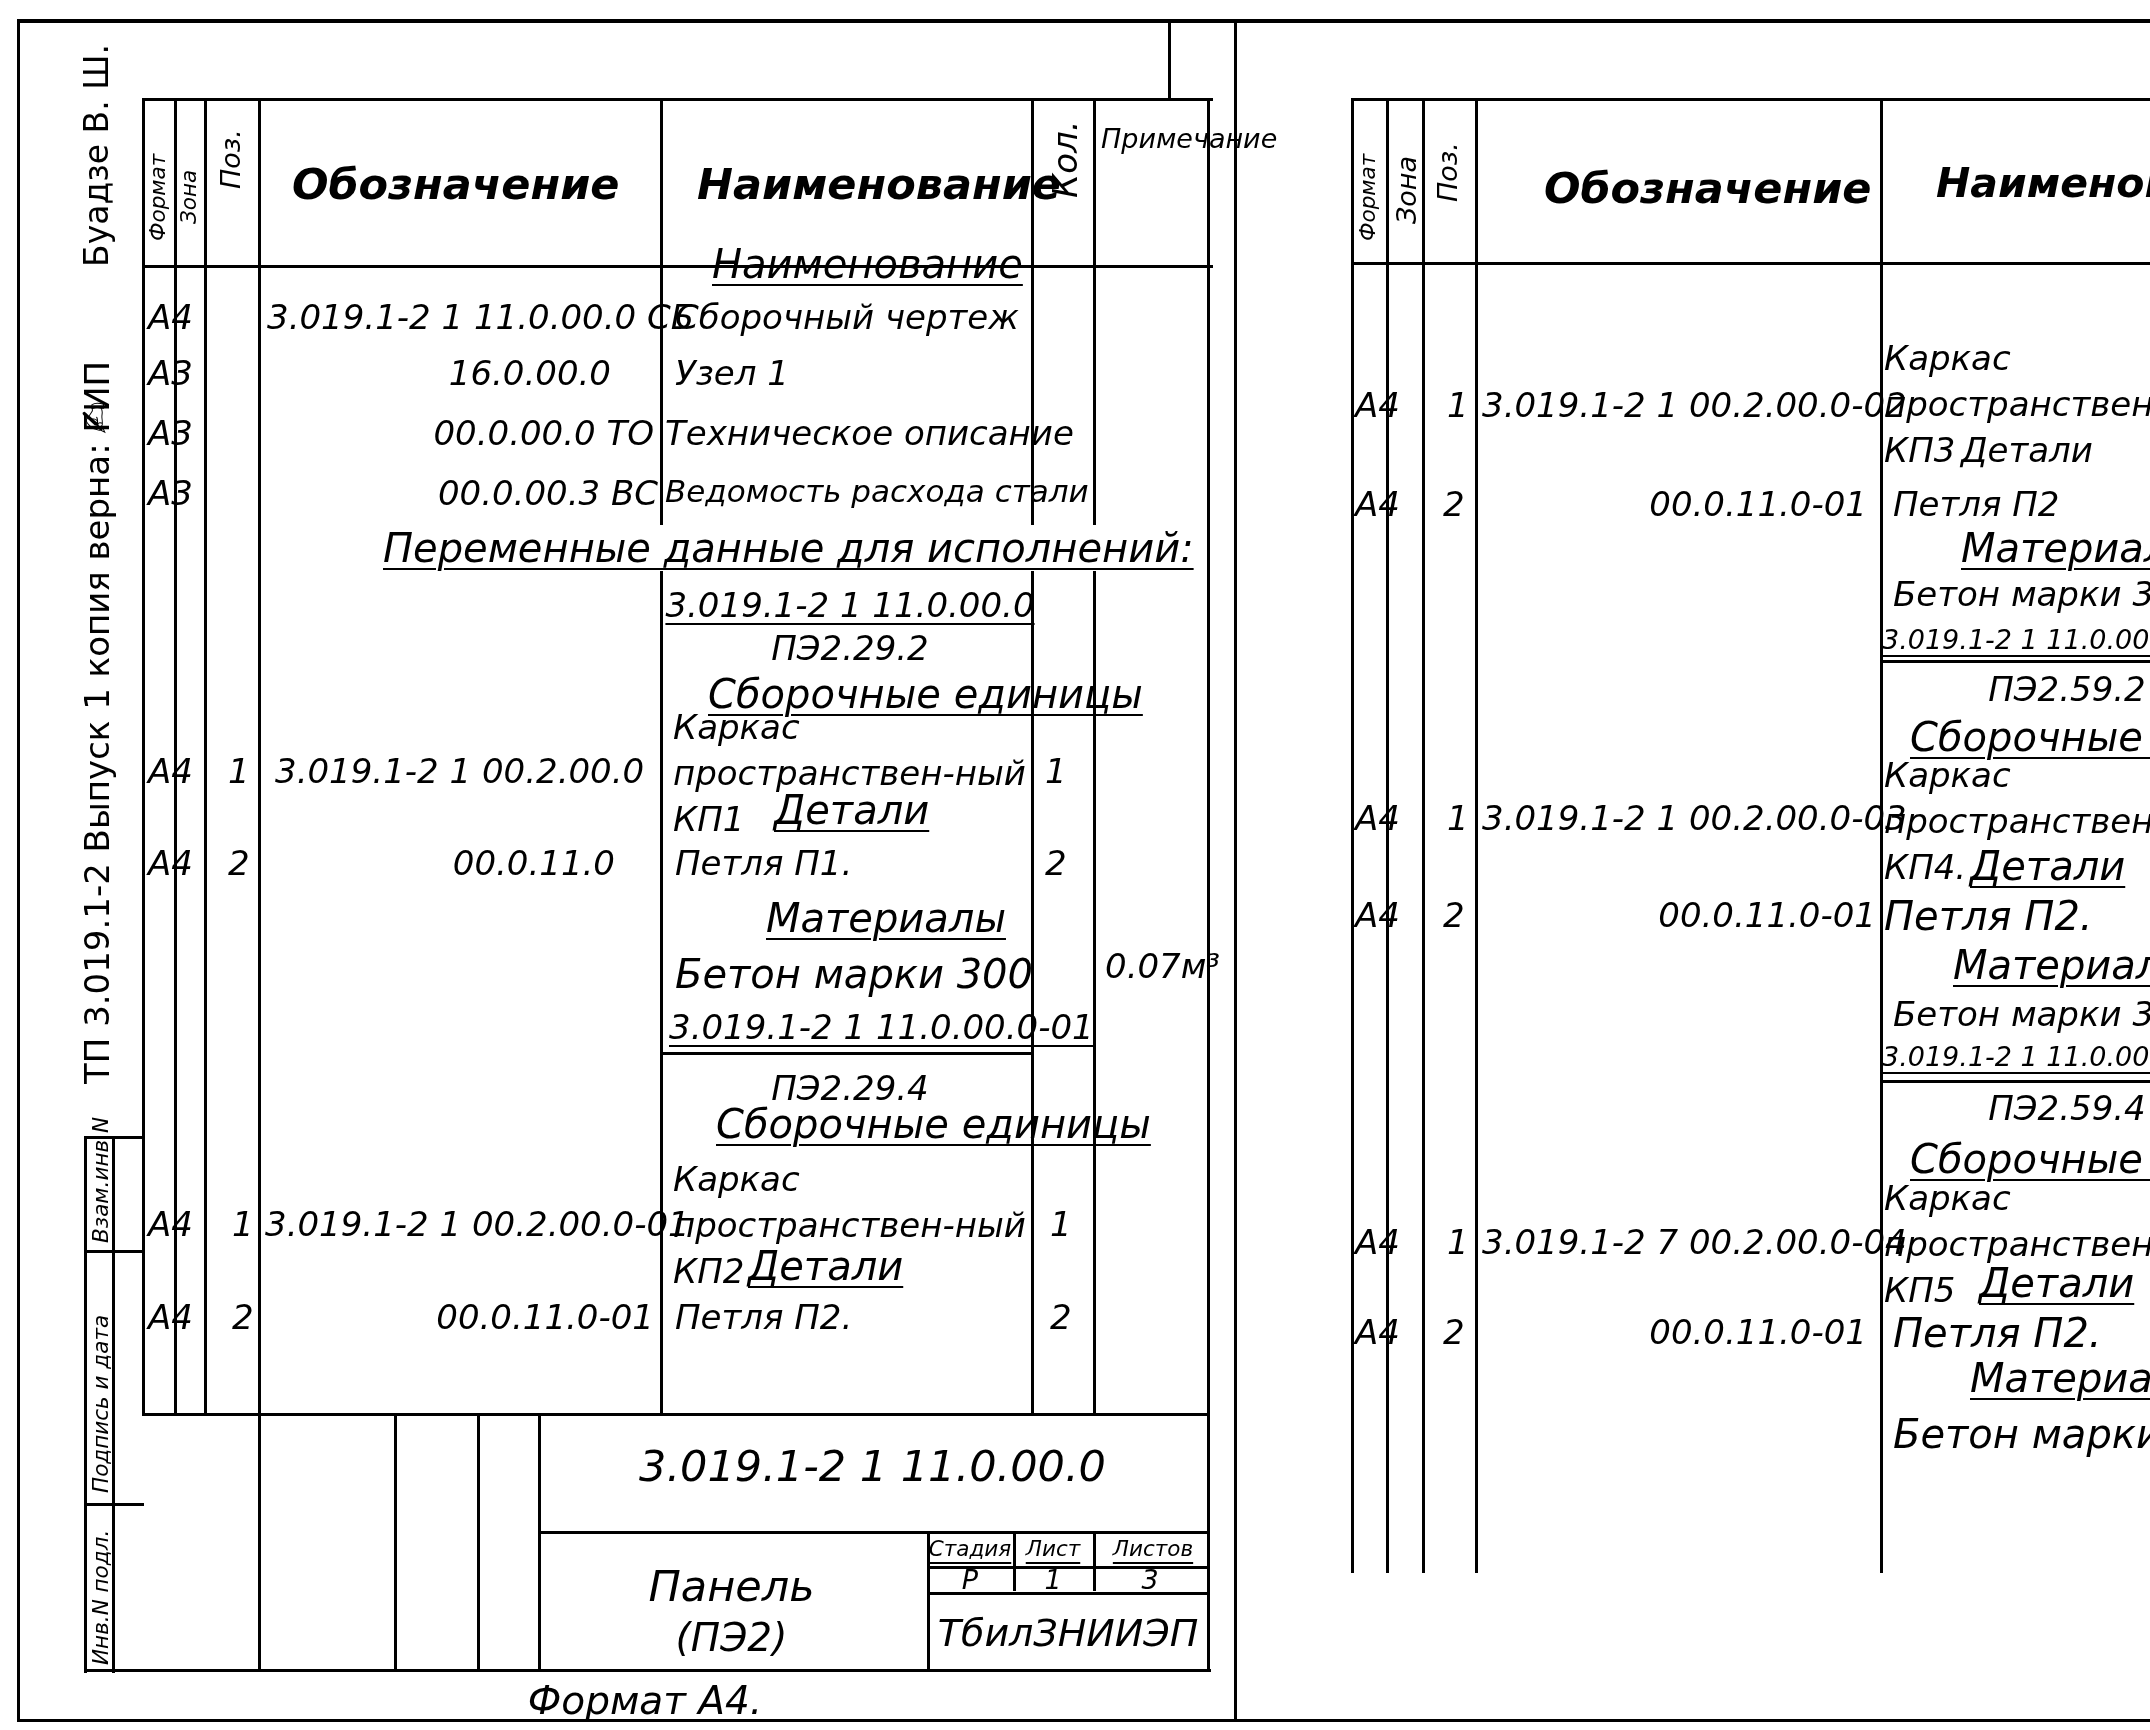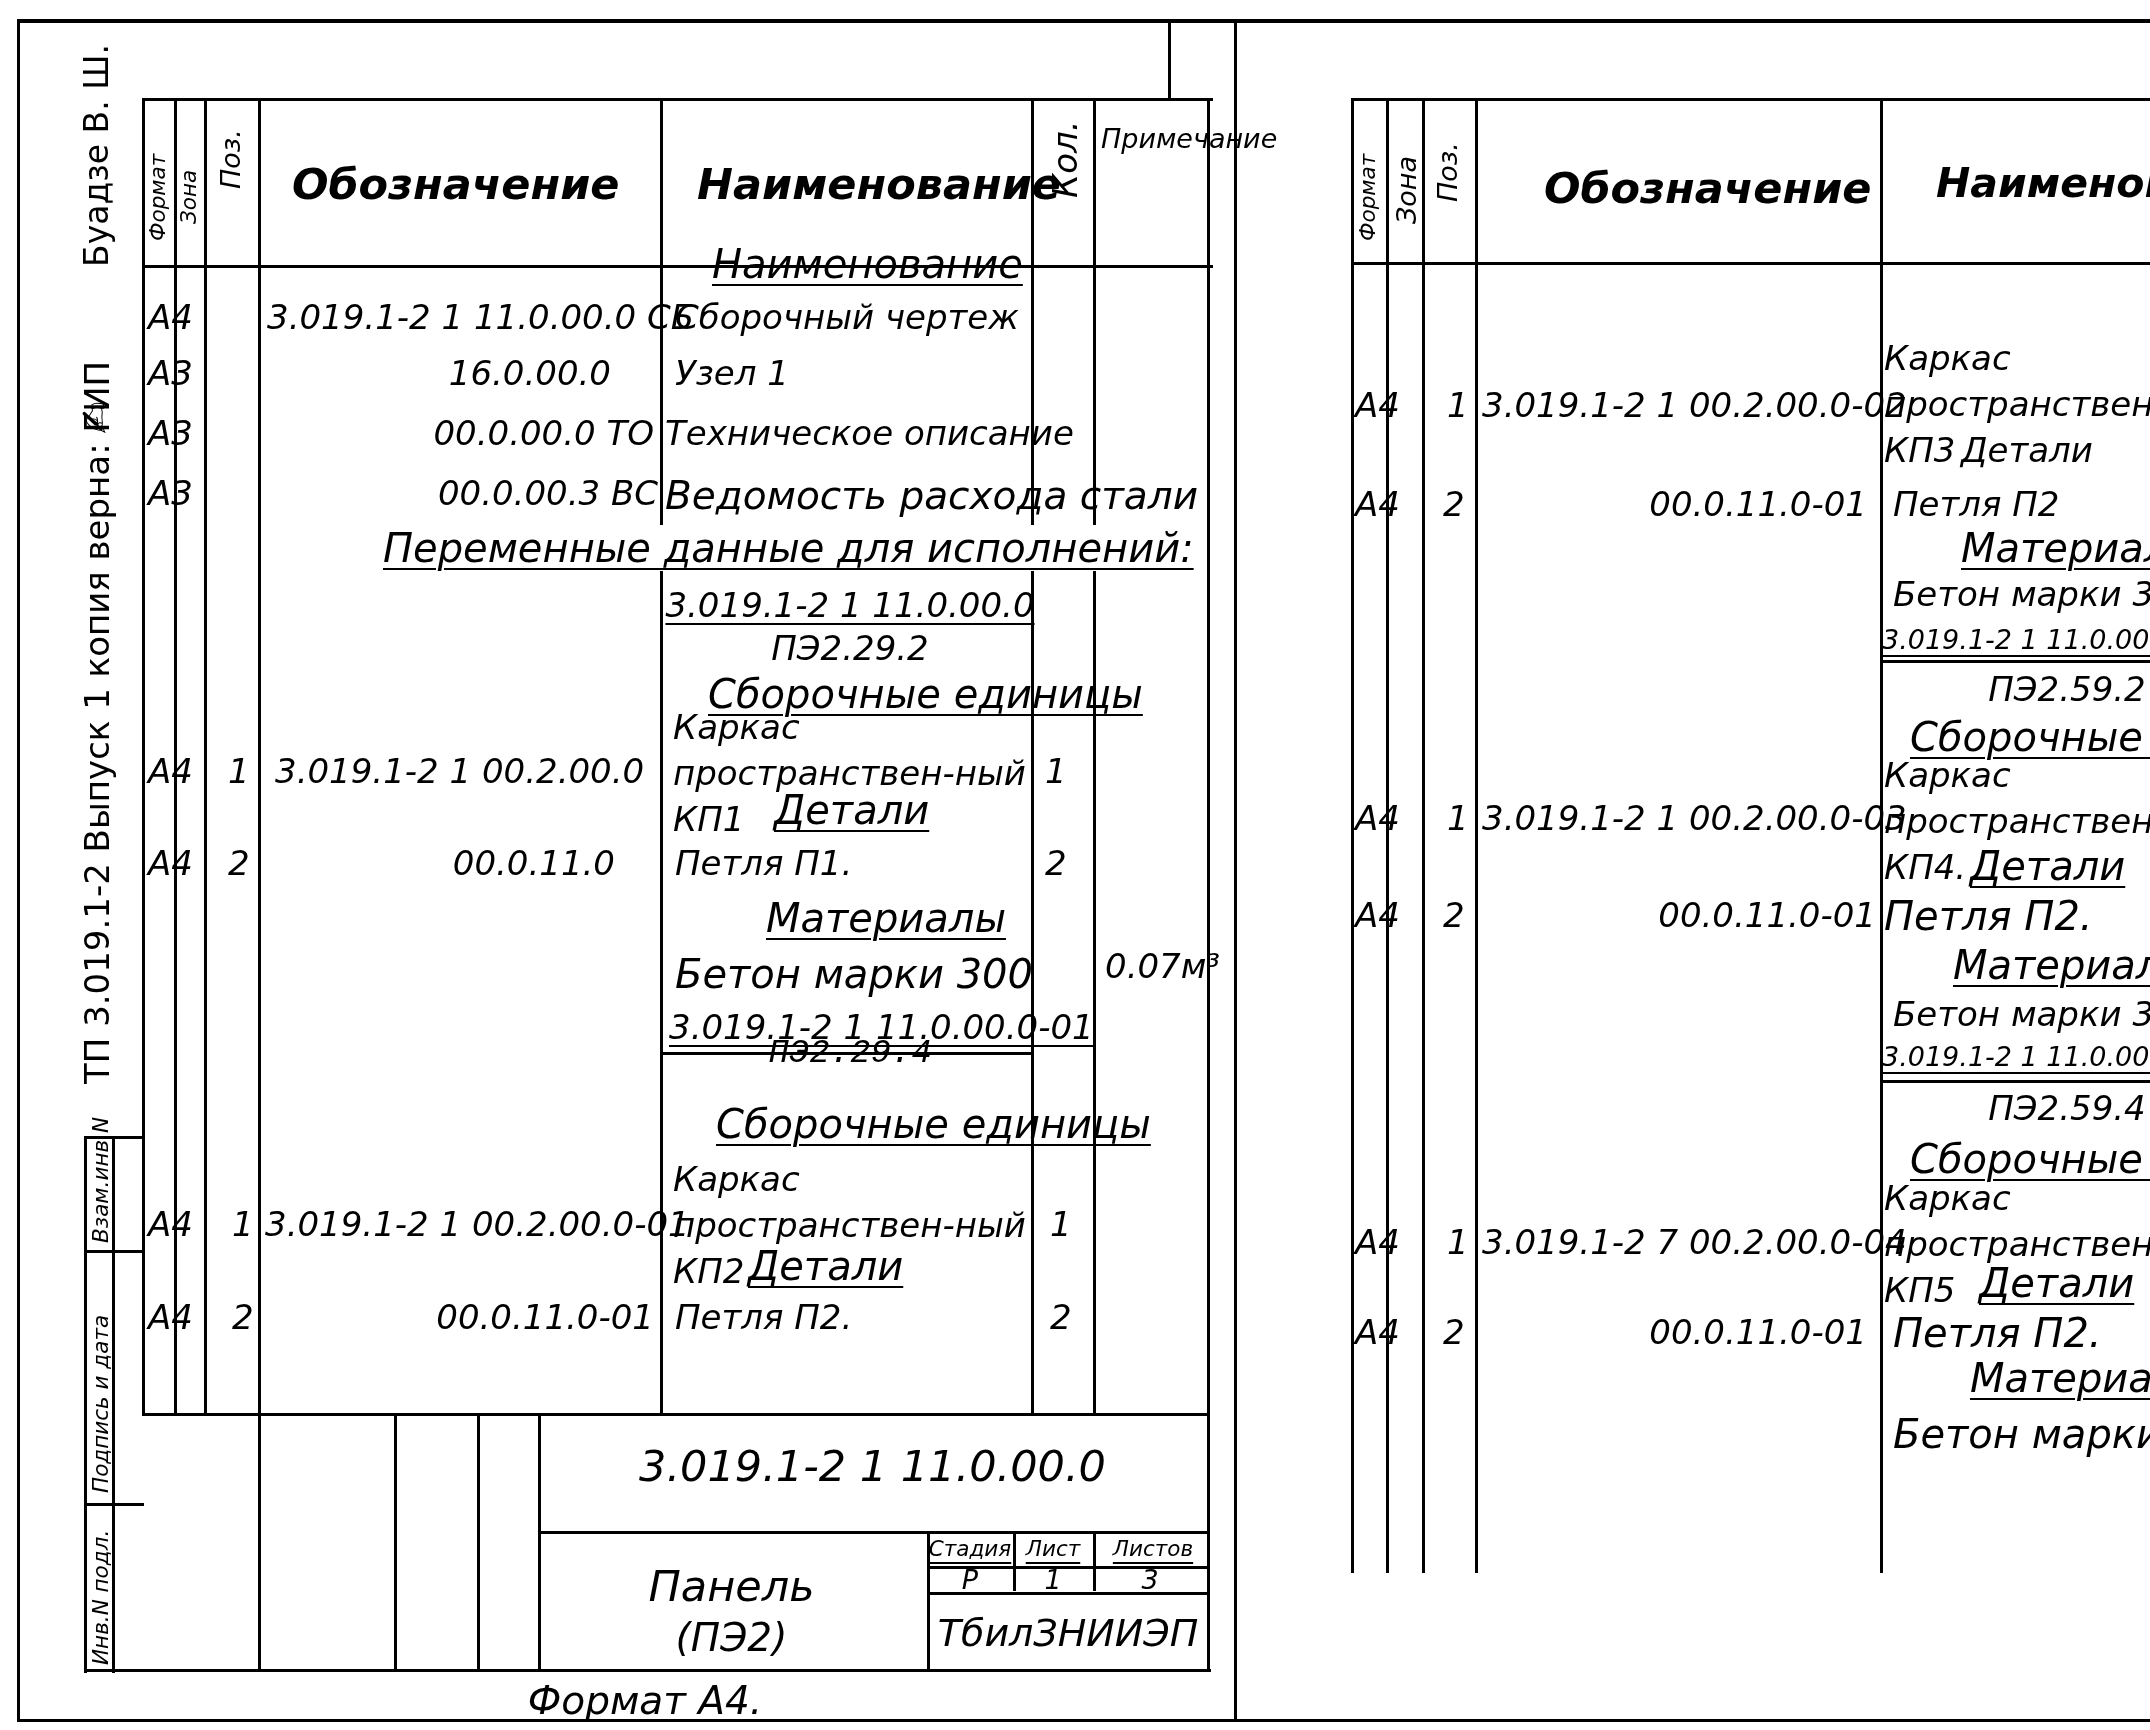--- a/index.html
+++ b/index.html
@@ -64,21 +64,21 @@
   <div class="abs hw txt-m" style="left:148px;top:353px;">А3</div>
   <div class="abs hw txt-m cell-r" style="left:267px;top:353px;width:344px;">16.0.00.0</div>
   <div class="abs hw txt-m" style="left:675px;top:353px;">Узел 1</div>
 
   <div class="abs hw txt-m" style="left:148px;top:413px;">А3</div>
   <div class="abs hw txt-m cell-r" style="left:267px;top:413px;width:387px;">00.0.00.0 ТО</div>
   <div class="abs hw txt-m" style="left:665px;top:413px;">Техническое описание</div>
 
   <div class="abs hw txt-m" style="left:148px;top:473px;">А3</div>
   <div class="abs hw txt-m cell-r" style="left:267px;top:473px;width:391px;">00.0.00.3 ВС</div>
-  <div class="abs hw txt-m" style="left:665px;top:473px;font-size:39px;text-align:center;">Ведомость расхода стали</div>
+  <div class="abs hw txt-m" style="left:665px;top:473px;font-size:31px;text-align:center;">Ведомость расхода стали</div>
 
   <div class="abs hw txt-l u" style="left:383px;top:525px;background:#fff;z-index:2;padding-right:4.3px;">Переменные данные для исполнений:</div>
 
   <div class="abs hw txt-m u cell-c" style="left:665px;top:585px;width:370px;">3.019.1-2 1 11.0.00.0</div>
   <div class="abs hw txt-m cell-c" style="left:665px;top:628px;width:370px;">ПЭ2.29.2</div>
   <div class="abs hw txt-l u" style="left:708px;top:671px;">Сборочные единицы</div>
 
   <div class="abs hw txt-m" style="left:148px;top:751px;">А4</div>
   <div class="abs hw txt-m" style="left:228px;top:751px;">1</div>
   <div class="abs hw txt-m" style="left:275px;top:751px;">3.019.1-2 1 00.2.00.0</div>
@@ -92,21 +92,21 @@
   <div class="abs hw txt-m cell-r" style="left:267px;top:843px;width:348px;">00.0.11.0</div>
   <div class="abs hw txt-m" style="left:675px;top:843px;">Петля П1.</div>
   <div class="abs hw txt-m" style="left:1045px;top:843px;">2</div>
 
   <div class="abs hw txt-l u" style="left:766px;top:895px;">Материалы</div>
   <div class="abs hw txt-l" style="left:675px;top:951px;">Бетон марки 300</div>
   <div class="abs hw txt-m" style="left:1105px;top:946px;">0.07м³</div>
 
   <div class="abs hw txt-m u" style="left:669px;top:1007px;">3.019.1-2 1 11.0.00.0-01</div>
   <div class="thin-h" style="left:660px;top:1052px;width:374px;"></div>
-  <div class="abs hw txt-m cell-c" style="left:665px;top:1034px;width:370px;font-family:Liberation Mono, monospace;">ПЭ2.29.4</div>
+  <div class="abs hw txt-m cell-c" style="left:665px;top:1068px;width:370px;">ПЭ2.29.4</div>
   <div class="abs hw txt-l u" style="left:716px;top:1101px;">Сборочные единицы</div>
 
   <div class="abs hw txt-m" style="left:148px;top:1204px;">А4</div>
   <div class="abs hw txt-m" style="left:232px;top:1204px;">1</div>
   <div class="abs hw txt-m" style="left:265px;top:1204px;">3.019.1-2 1 00.2.00.0-01</div>
   <div class="abs hw txt-m" style="left:673px;top:1157px;width:357px;white-space:normal;line-height:1.35;">Каркас пространствен-ный   КП2</div>
   <div class="abs hw txt-m" style="left:1050px;top:1204px;">1</div>
 
   <div class="abs hw txt-l u" style="left:748px;top:1243px;">Детали</div>
 

